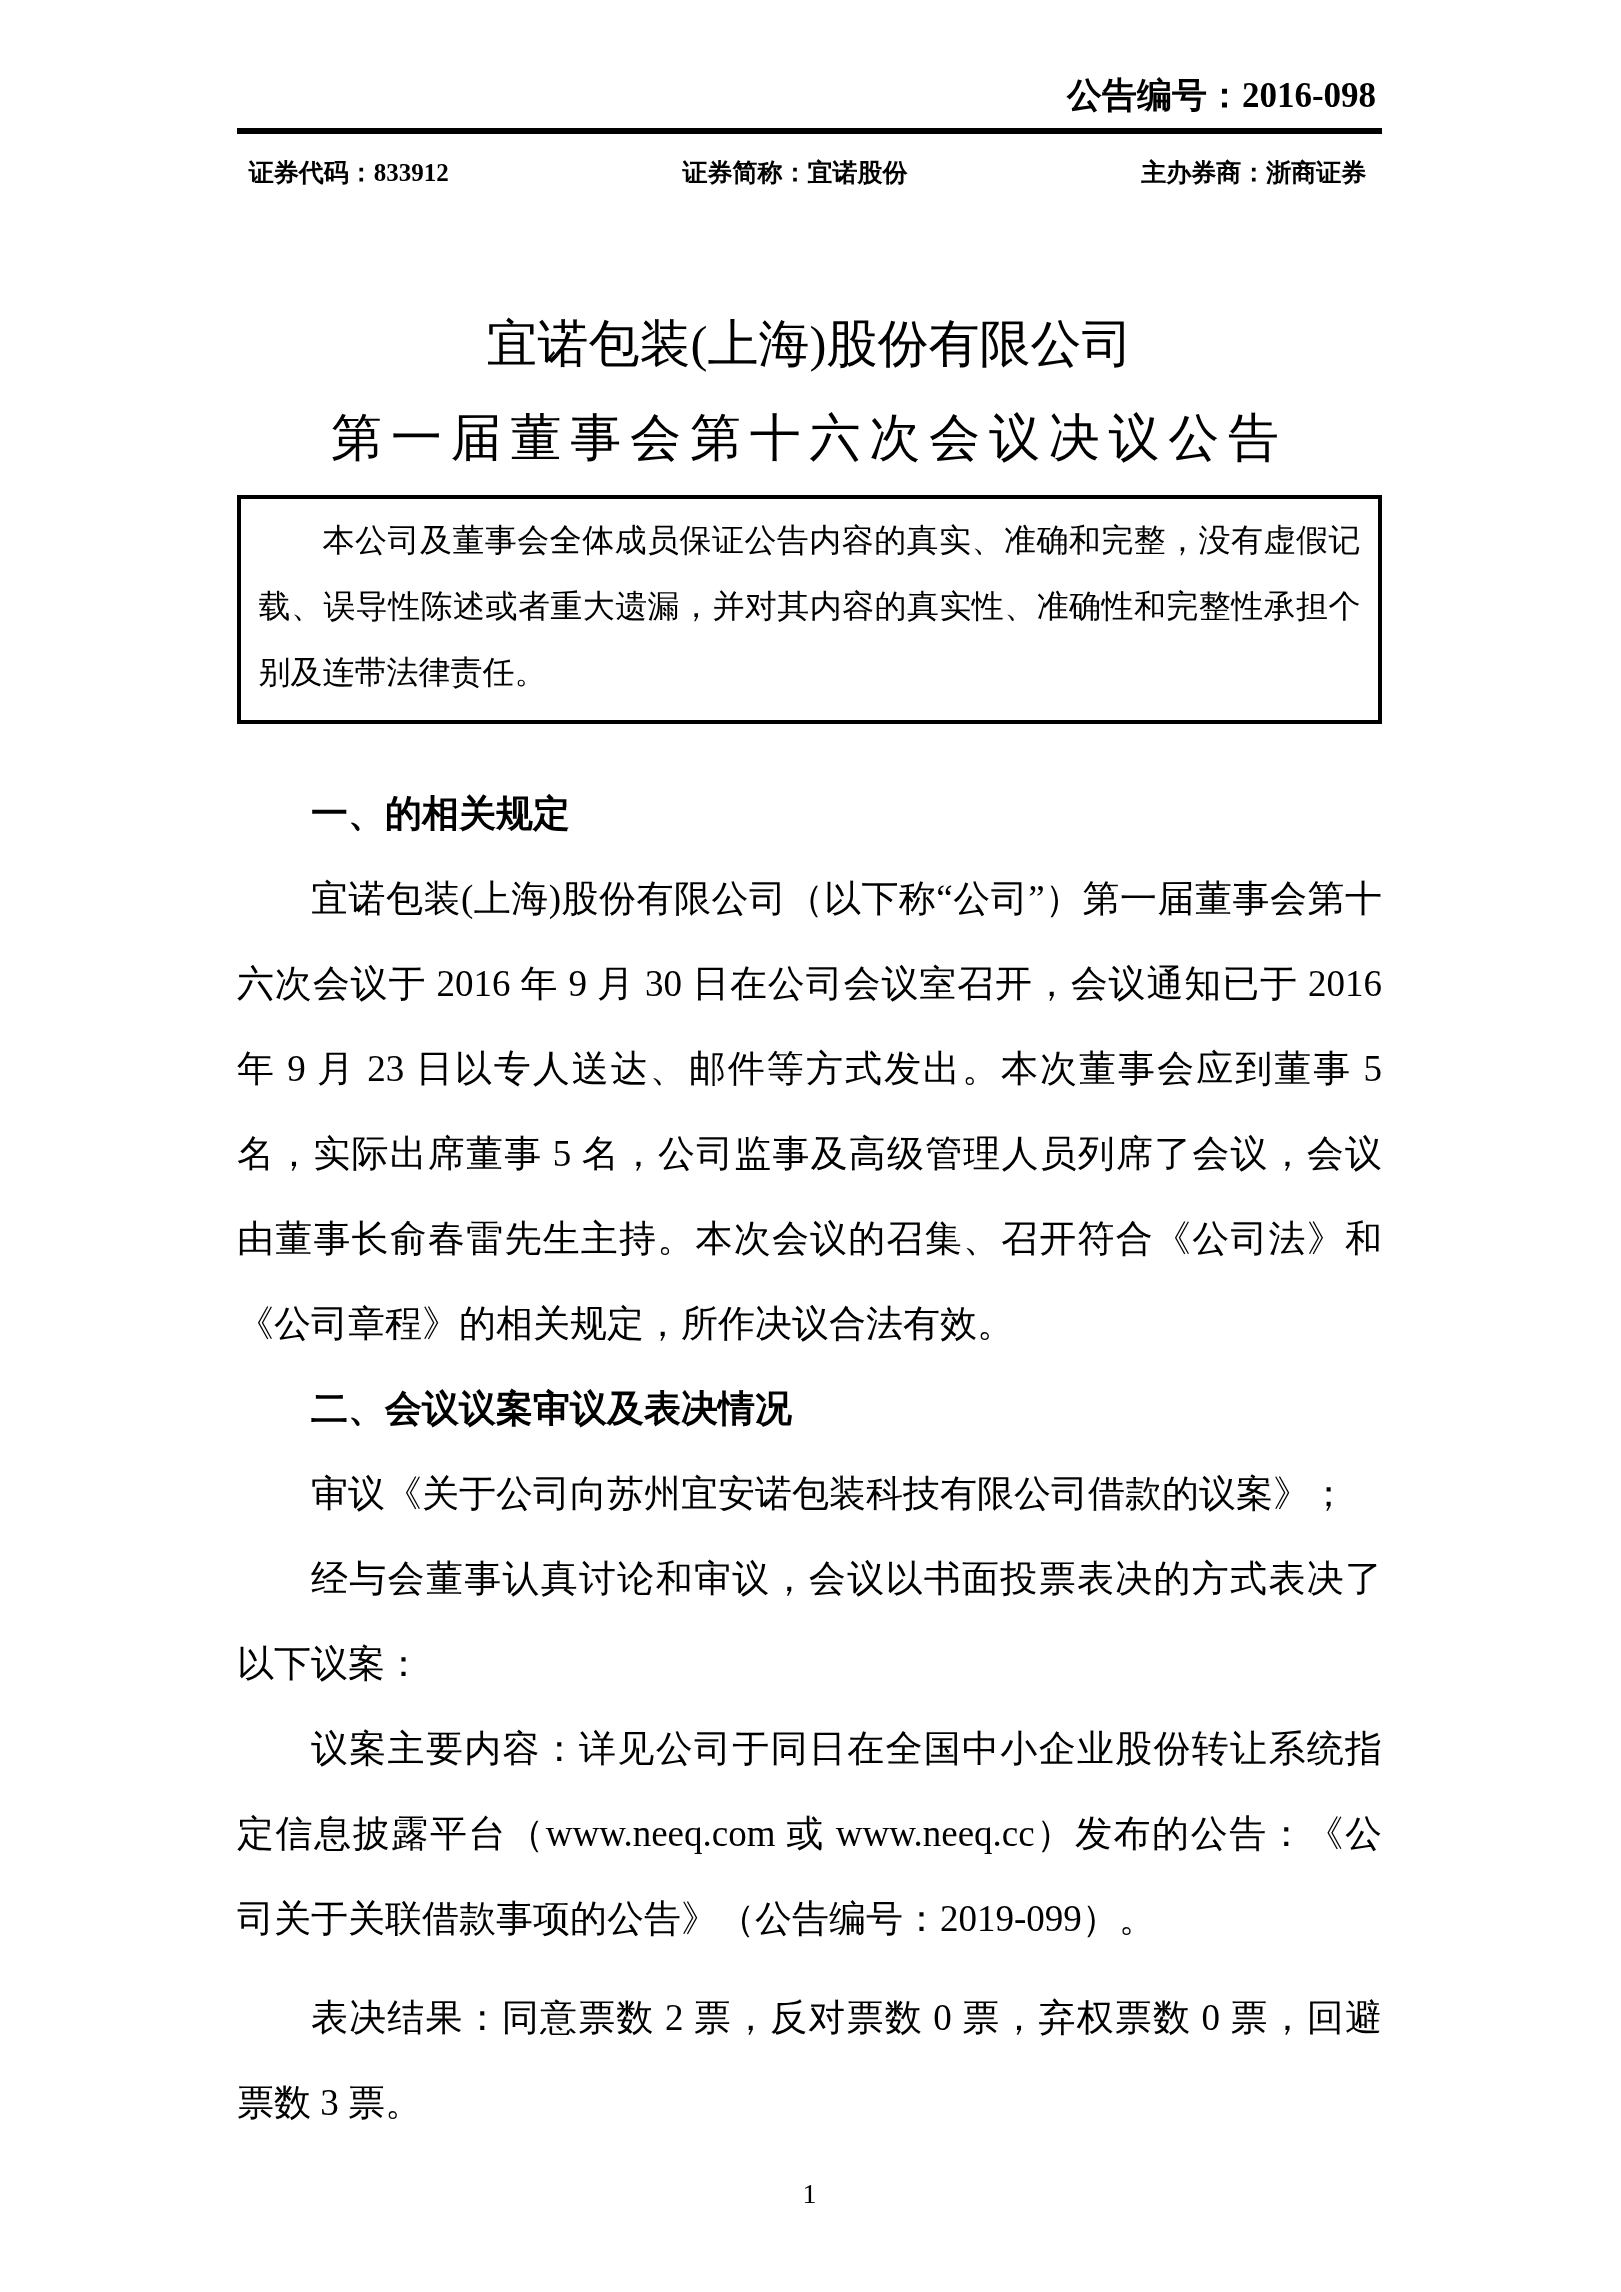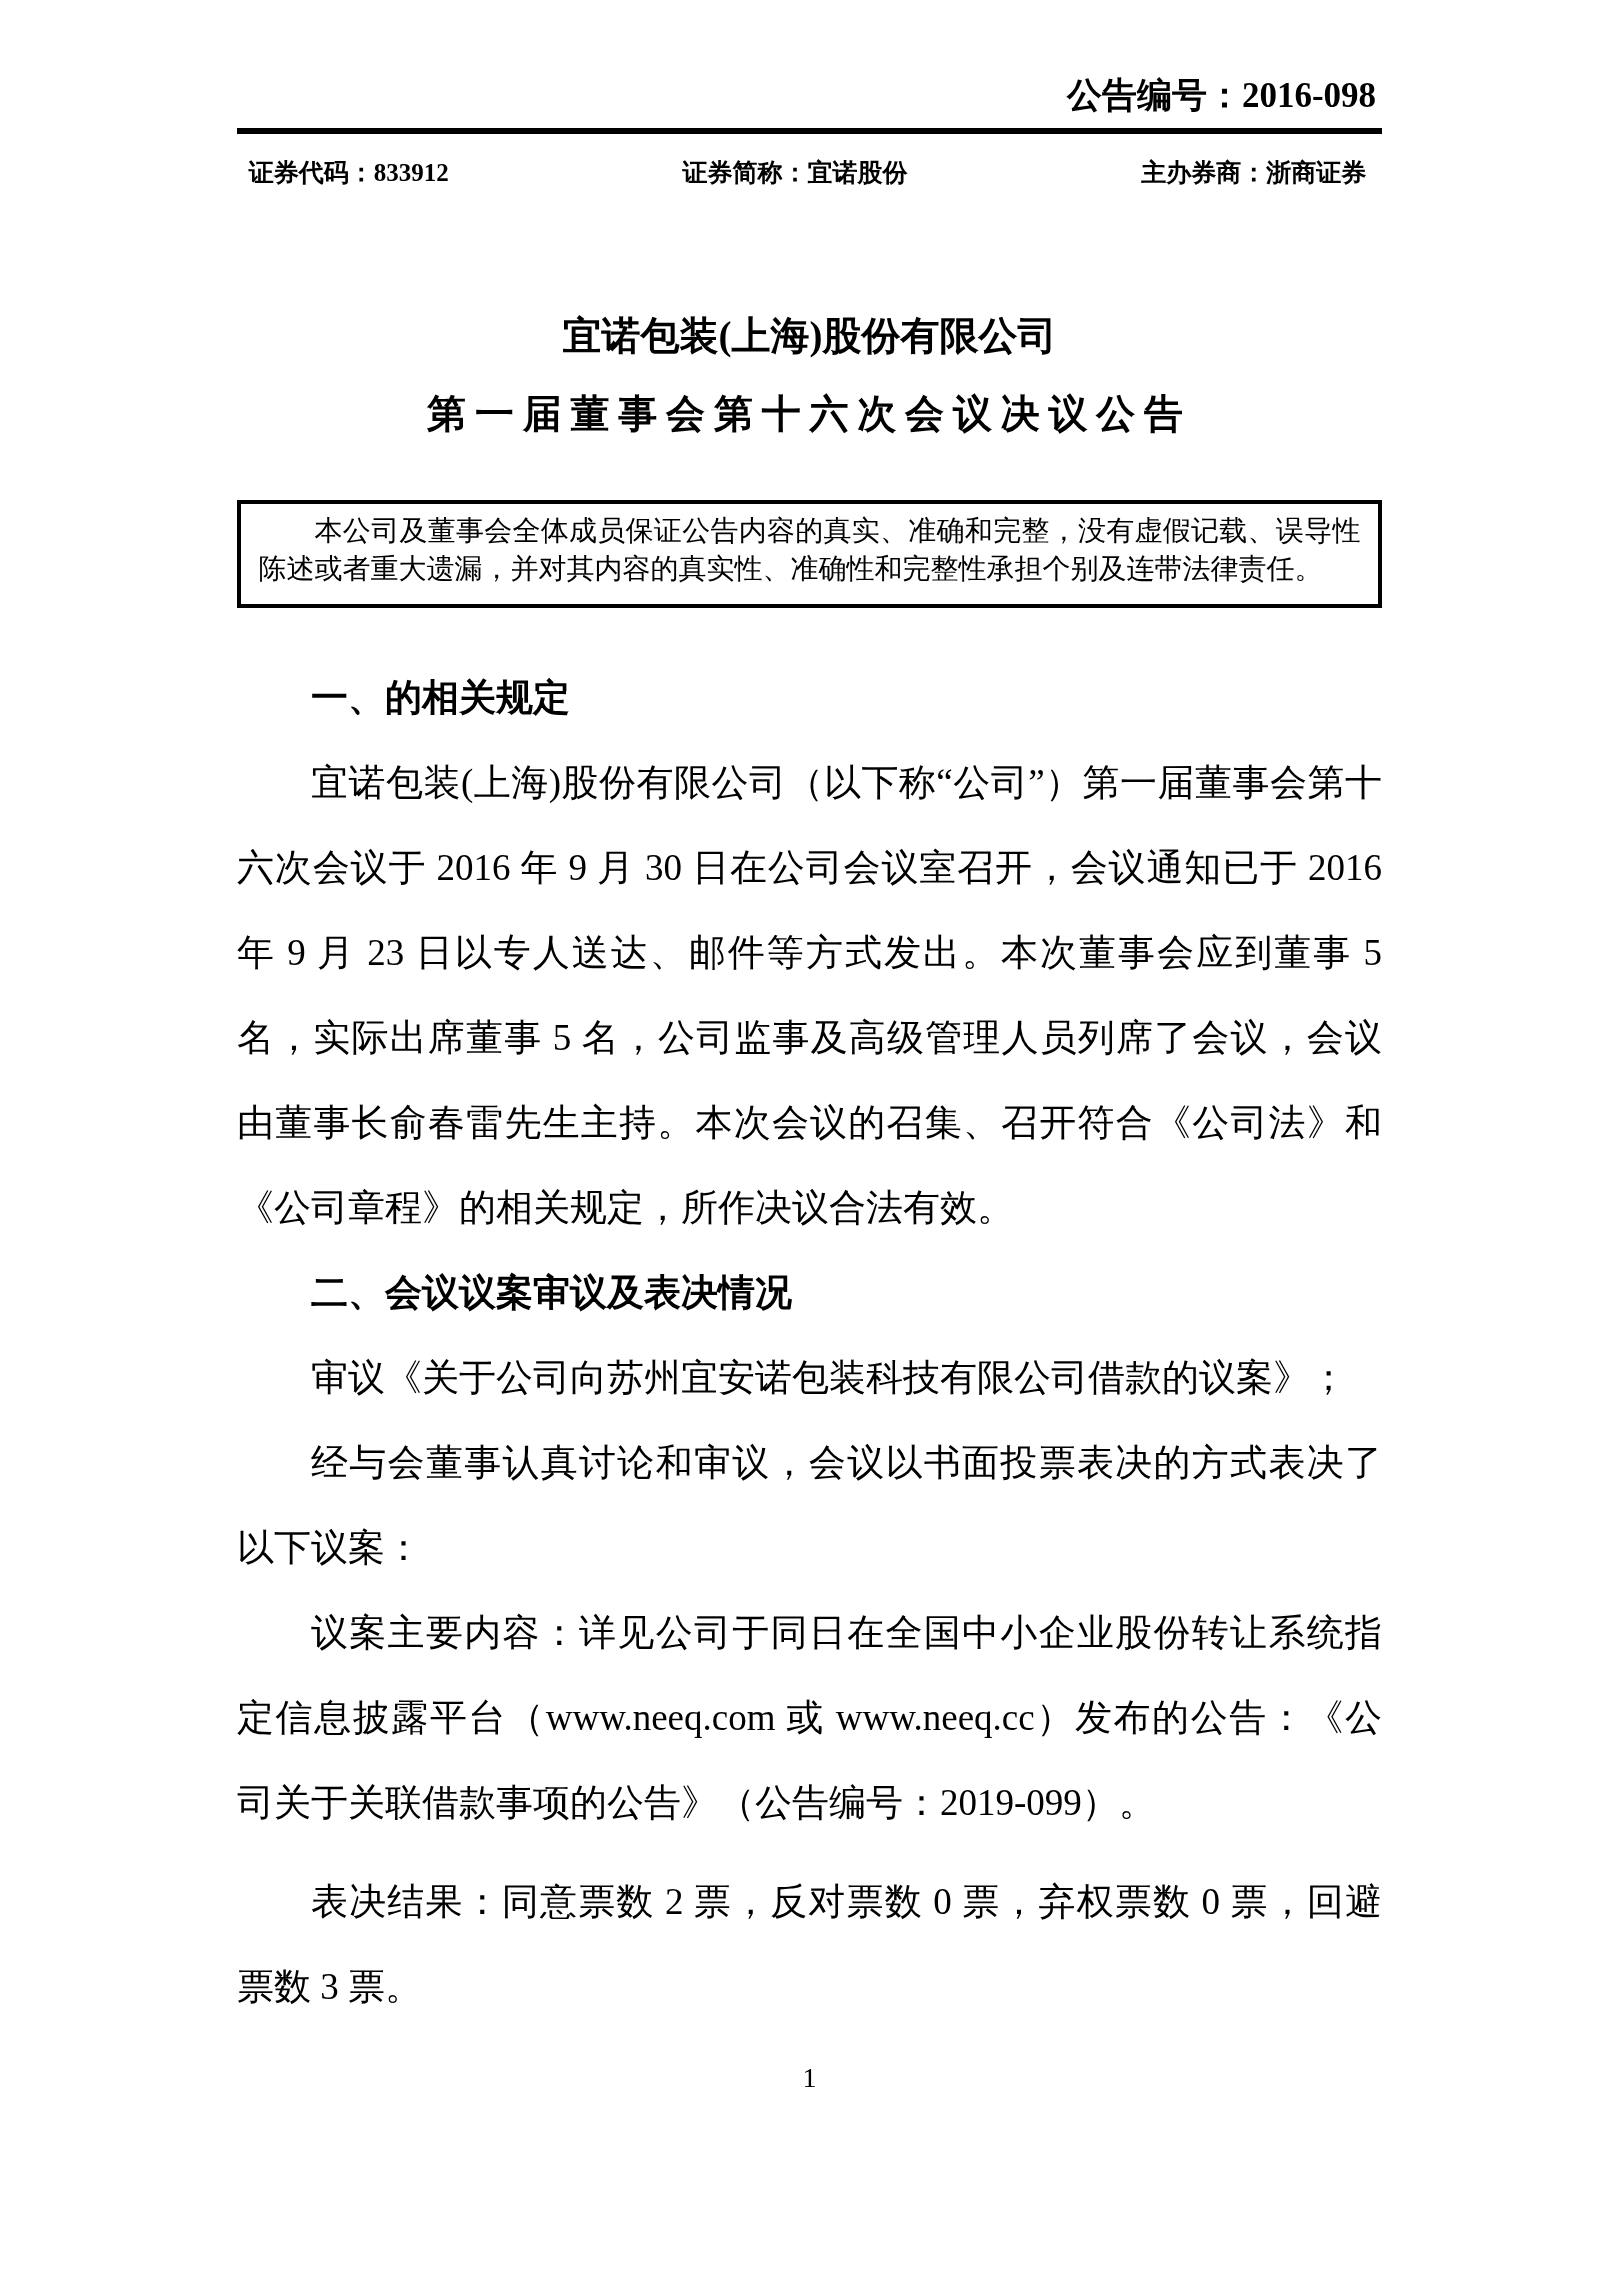--- a/index.html
+++ b/index.html
@@ -36,32 +36,32 @@
     display: flex;
     justify-content: space-between;
     font-weight: bold;
     font-size: 25px;
     line-height: 1.3;
     margin-top: 23.5px;
     padding: 0 15.7px 0 11.8px;
   }
   .doc-title {
     text-align: center;
-    font-weight: bold;
-    font-size: 39px;
+    font-weight: normal;
+    font-size: 51px;
     line-height: 1.35;
   }
   .doc-title.line1 { margin-top: 120px; }
   .doc-title.line2 { margin-top: 25.5px; letter-spacing: 8.8px; text-align: center; }
   .disclaimer-box {
     border: 4.9px solid #000;
-    margin-top: 60px;
+    margin-top: 22px;
     padding: 7.8px 17.6px 15.7px 17.6px;
-    font-size: 28px;
-    line-height: 38px;
+    font-size: 32px;
+    line-height: 66px;
     text-align: justify;
     text-indent: 2em;
   }
   .section-heading {
     font-weight: bold;
     font-size: 37px;
     line-height: 85px;
     text-indent: 2em;
     margin: 0;
   }

